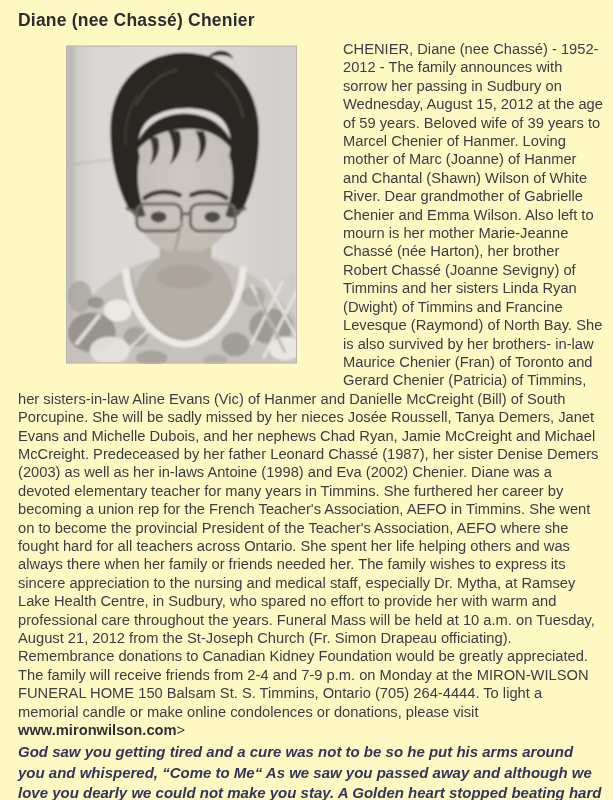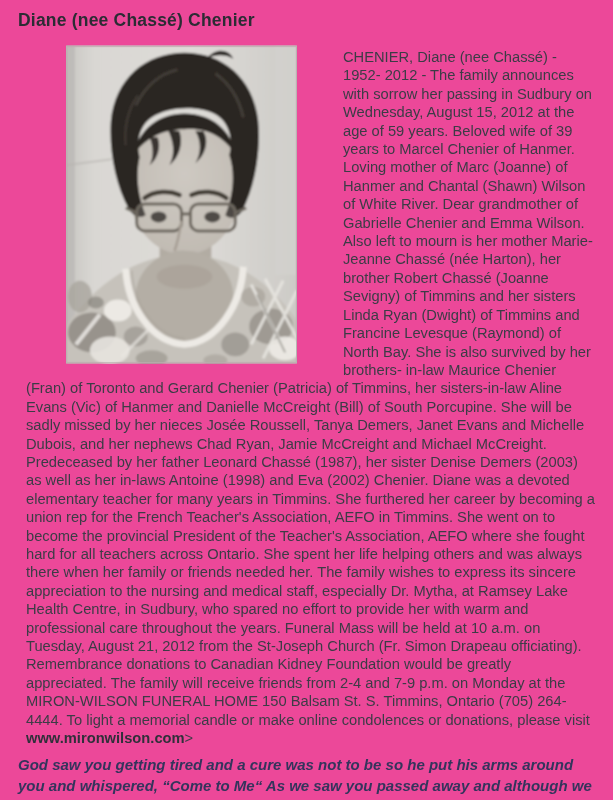--- a/index.html
+++ b/index.html
@@ -1,20 +1,20 @@
 <!DOCTYPE html>
 <html><head>
 <meta charset="utf-8">
 <style>
   html, body { margin: 0; padding: 0; background: #ffffff; }
   .page {
     position: relative;
     width: 613px;
     height: 800px;
-    background: #ec4899;
+    background: #fef9c3;
     font-family: "Liberation Sans", sans-serif;
     overflow: hidden;
   }
   .title {
     position: absolute;
     left: 18px;
     top: 9px;
     margin: 0;
     font-size: 17.5px;
     line-height: 22px;
@@ -35,21 +35,21 @@
     float: left;
     width: 325px;
     height: 336px;
   }
   .photo-frame {
     margin: 5px 0 0 48px;
     width: 231px;
     height: 319px;
   }
   .photo-frame svg { display: block; }
-  .obit-text { margin: 8px; }
+  .obit-text { margin: 0; }
   .website { font-weight: 700; color: #30303a; }
   .poem {
     margin: 3px 0 0 0;
     font-weight: 700;
     font-style: italic;
     font-size: 15px;
     line-height: 20.4px;
     color: #34345c;
   }
 </style>

